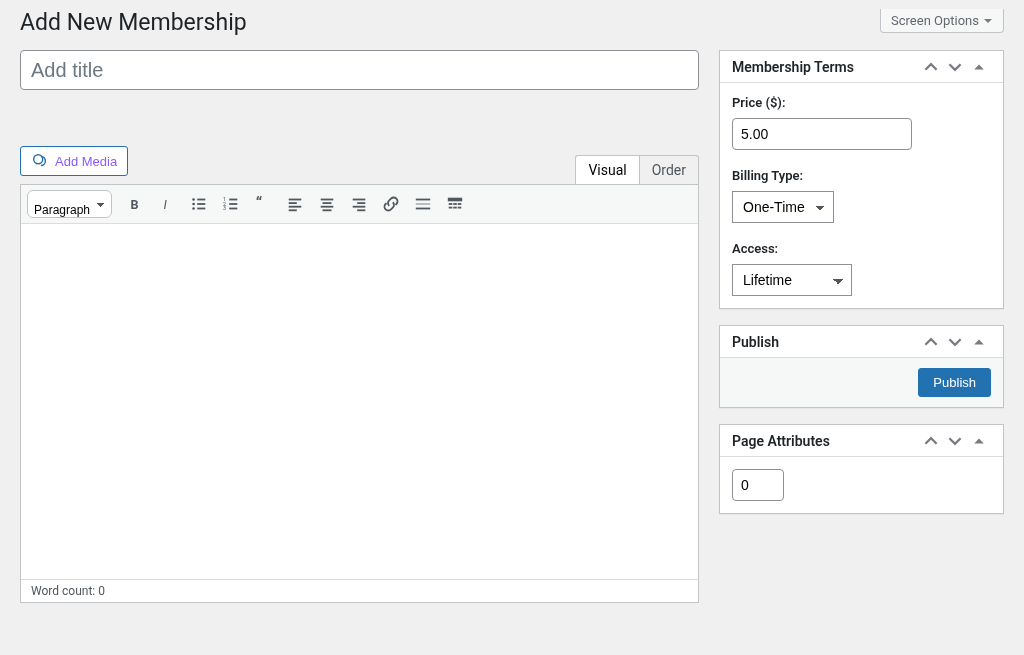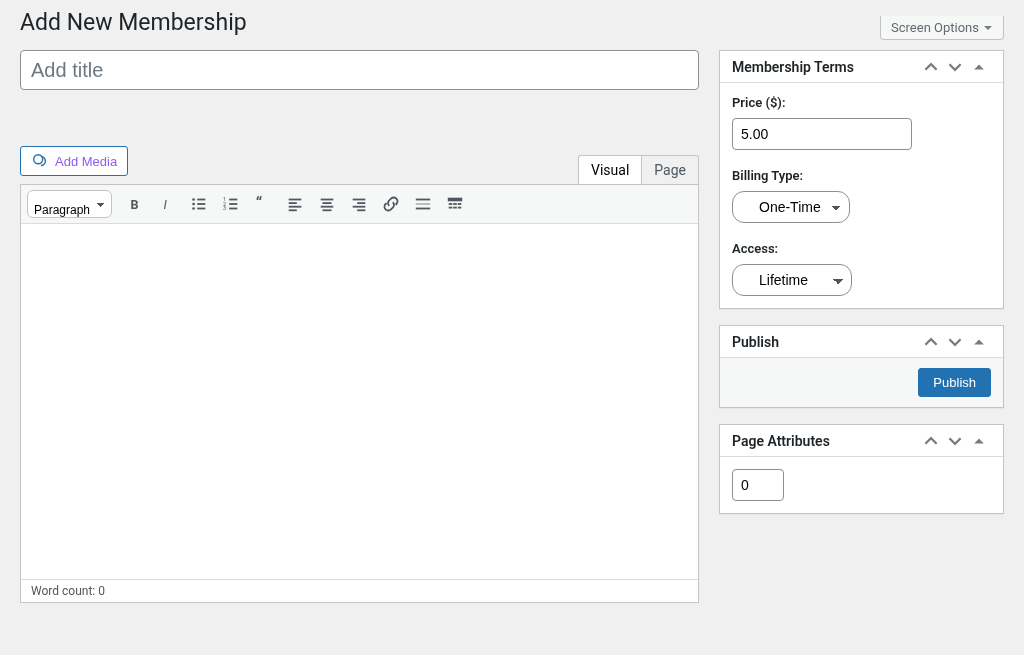--- a/index.html
+++ b/index.html
@@ -7,21 +7,21 @@
     font-family: -apple-system, BlinkMacSystemFont, "Segoe UI", Roboto, sans-serif;
     background: #f0f0f1;
     color: #1d2327;
     font-size: 13px;
     width: 1024px;
     height: 655px;
     overflow: hidden;
   }
   .wrap { padding: 0 20px 20px 20px; position: relative; }
   .screen-options {
-    position: absolute; top: 16px; right: 20px;
+    position: absolute; top: 9px; right: 20px;
     background: #f6f7f7; border: 1px solid #c3c4c7;
     border-top: none; border-radius: 0 0 4px 4px;
     padding: 4px 10px; font-size: 13px; color: #646970;
     display: flex; align-items: center; gap: 4px;
   }
   h1.page-title {
     font-size: 23px; font-weight: 400; color: #1d2327;
     padding: 9px 0 4px 0; margin-bottom: 10px;
   }
   .columns { display: flex; gap: 20px; }
@@ -99,22 +99,22 @@
   .inside { padding: 12px; }
   .field { margin-bottom: 18px; }
   .field:last-child { margin-bottom: 0; }
   .field label { font-weight: 600; display: block; margin-bottom: 8px; font-size: 13px; }
   .field input[type="text"], .field input[type="number"] {
     border: 1px solid #8c8f94; border-radius: 4px;
     padding: 4px 8px; font-size: 14px; height: 32px;
   }
   .field input[type="text"] { width: 180px; }
   .field select {
-    border: 1px solid #8c8f94; border-radius: 12px;
-    padding: 0 28px 0 26px; font-size: 14px; height: 32px;
+    border: 1px solid #8c8f94; border-radius: 0;
+    padding: 0 28px 0 10px; font-size: 14px; height: 32px;
     background: #fff; appearance: none;
     background-image: linear-gradient(45deg, transparent 50%, #555 50%), linear-gradient(135deg, #555 50%, transparent 50%);
     background-position: right 13px top 14px, right 8px top 14px;
     background-size: 5px 5px, 5px 5px;
     background-repeat: no-repeat;
   }
   .inside.order input { width: 52px; }
   .publish-actions {
     background: #f6f7f7; padding: 10px 12px; text-align: right;
   }
@@ -150,21 +150,21 @@
               <svg width="18" height="18" viewBox="0 0 20 20" fill="none" stroke="#2271b1" stroke-width="1.6">
                 <circle cx="8" cy="8" r="5"></circle>
                   <path d="M12 11 A5 5 0 1 0 12 11" fill="none"></path>
                   <path d="M11 5 a5 5 0 1 1 0 10"></path>
               </svg>
             </span>
             <span>Add Media</span>
           </button>
           <div class="tabs">
             <div class="tab active">Visual</div>
-            <div class="tab">Page</div>
+            <div class="tab">Order</div>
           </div>
         </div>
 
         <div class="editor-wrap">
           <div class="toolbar">
             <select class="fmt-select">
               <option>Paragraph</option>
             </select>
             <span class="tbtn">
                 <svg width="18" height="18" viewBox="0 0 20 20">

